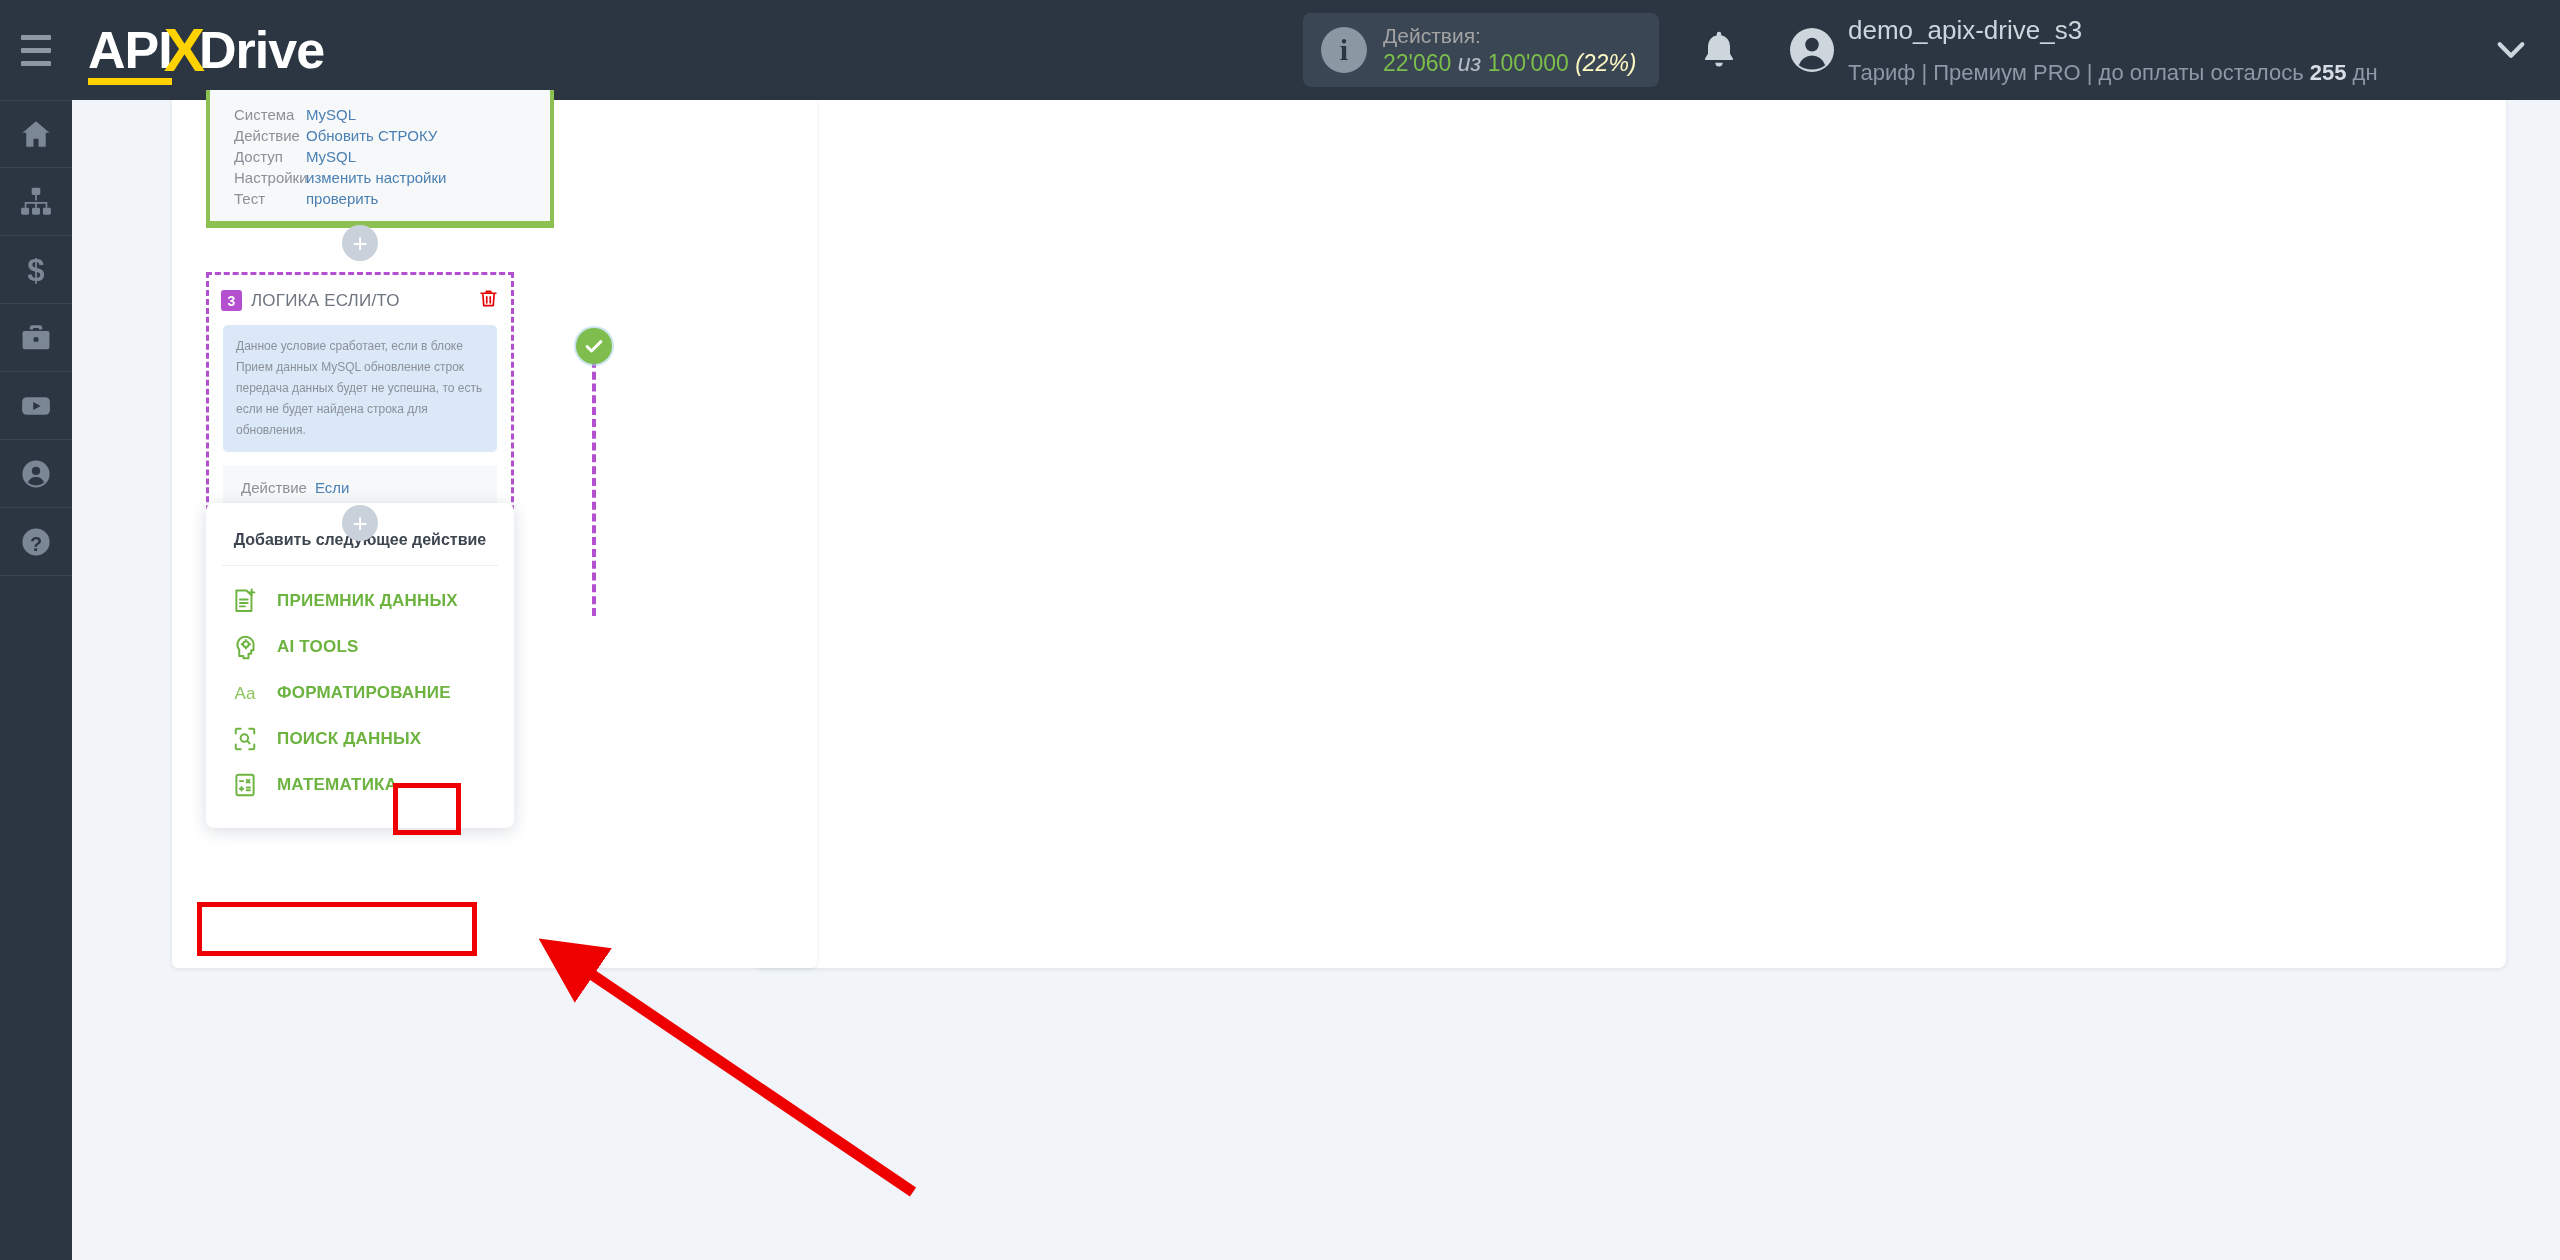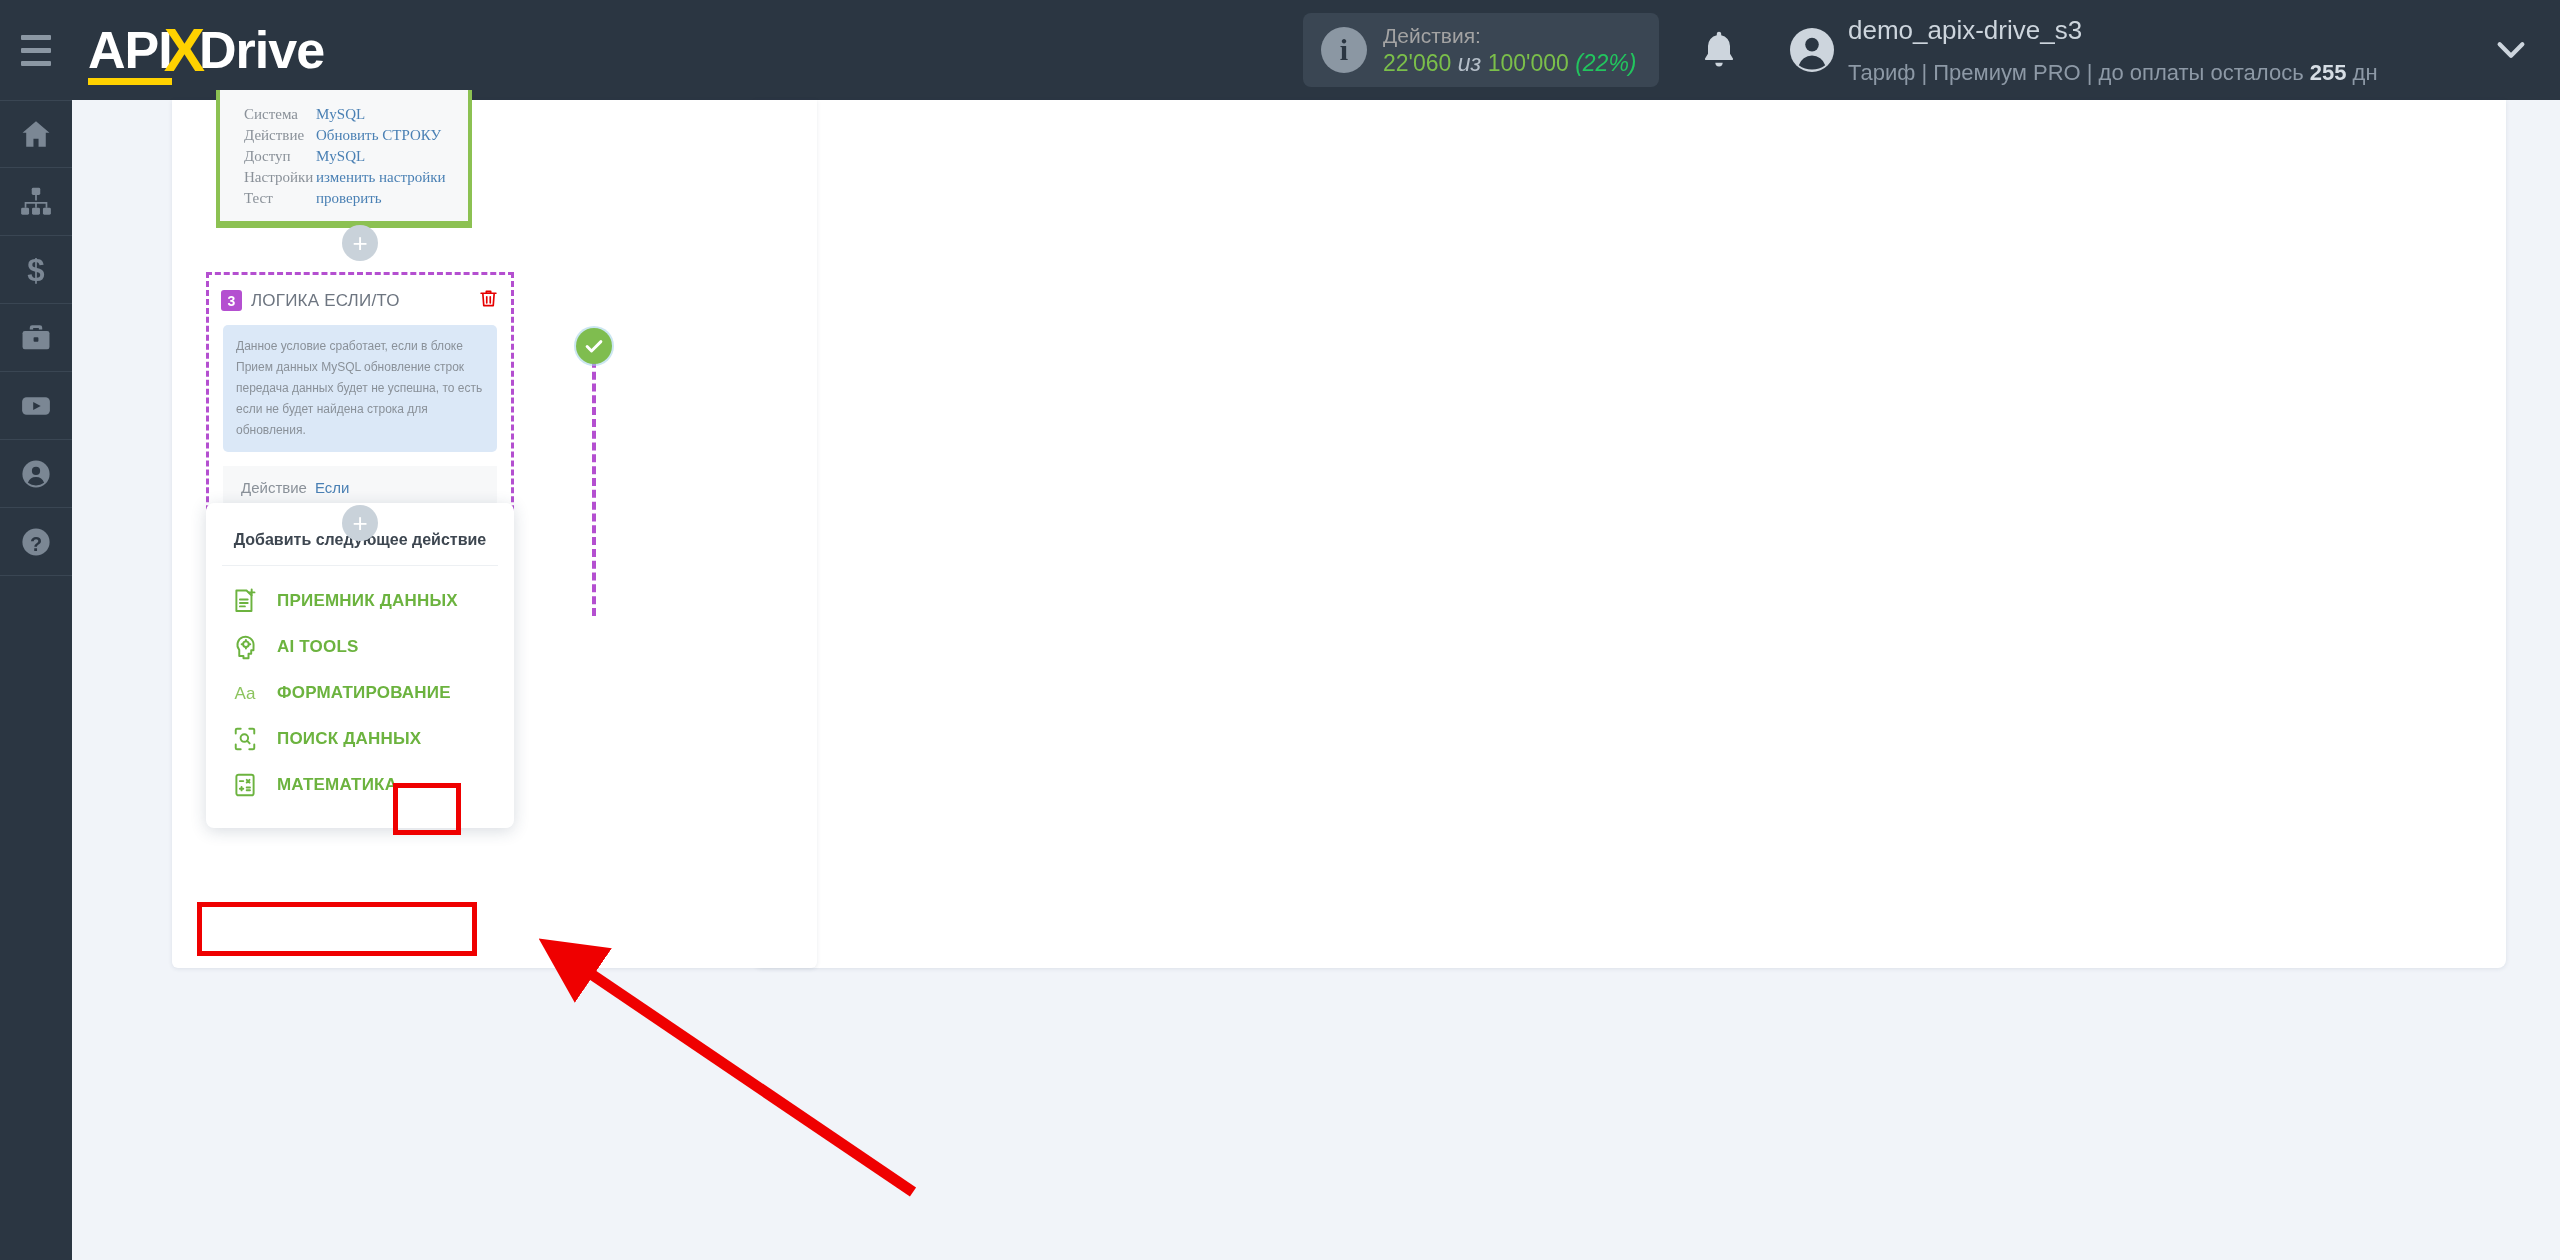--- a/index.html
+++ b/index.html
@@ -40,21 +40,21 @@
   }
   #info-circle {
     width: 46px; height: 46px; border-radius: 50%; background: #8b97a3;
     color: #2b3642; font-size: 30px; font-weight: 700; font-family: "Liberation Serif", serif;
     display: flex; align-items: center; justify-content: center;
   }
   .act-l1 { color: #a3a3a3; font-size: 21px; line-height: 1.25; }
   .act-l2 { font-size: 23px; line-height: 1.25; color: #9aa6b2; }
   .act-num { color: #7bbf4a; }
   .act-iz { color: #b4bec8; font-style: italic; }
-  .act-pct { color: #22c55e; font-style: italic; text-align: right; }
+  .act-pct { color: #fef9c3; font-style: italic; text-align: right; }
 
   #bell { position: absolute; left: 1697px; top: 28px; width: 44px; height: 44px; cursor: pointer; }
   #avatar { position: absolute; left: 1788px; top: 26px; width: 48px; height: 48px; }
   #userbox { position: absolute; left: 1848px; top: 14px; }
   #username { color: #cdd5dd; font-size: 26px; line-height: 1.3; }
   #userplan { color: #8d99a6; font-size: 22px; line-height: 1.35; margin-top: 10px; }
   #userplan b { color: #d6dde4; font-weight: 700; }
   #chev { position: absolute; left: 2494px; top: 38px; cursor: pointer; }
 
   
@@ -82,21 +82,21 @@
   }
   
   #right-panel {
     position: absolute; left: 682px; top: 0px; width: 1752px; height: 868px;
     background: #ffffff; border-radius: 0 0 8px 8px;
     box-shadow: 0 1px 4px rgba(40,60,90,.10);
   }
 
   
   #card1 {
-    position: absolute; left: 44px; top: -10px; width: 256px; font-family: Liberation Serif, serif;
+    position: absolute; left: 34px; top: -10px; width: 348px;
   }
   #card1 .body {
     background: #f7f8f9; border-left: 4px solid #8cc152; border-right: 4px solid #8cc152;
     padding: 14px 0 12px 0;
   }
   #card1 .foot { height: 7px; background: #8cc152; }
 
   .kv { display: flex; font-size: 15px; line-height: 21px; padding: 0 0 0 24px; }
   .kv .k { width: 72px; color: #8a9199; flex: none; }
   .kv .v { color: #4a80b4; }

